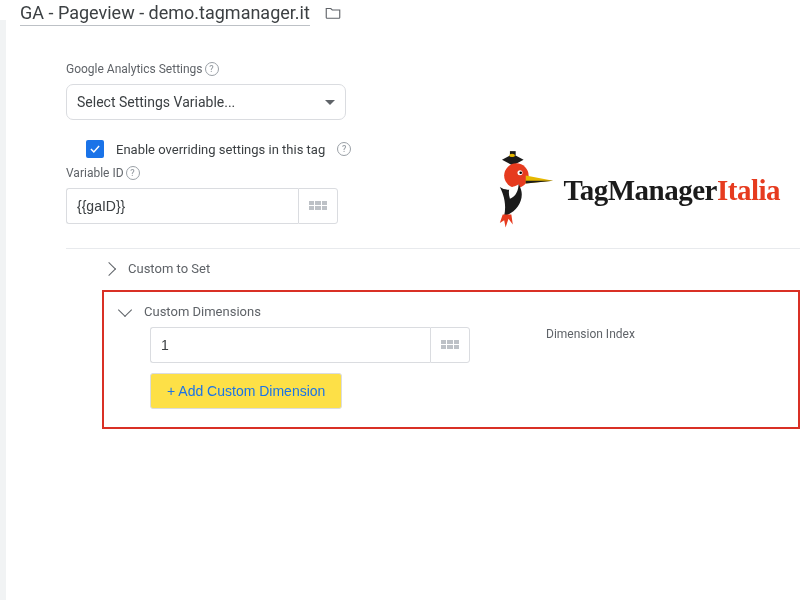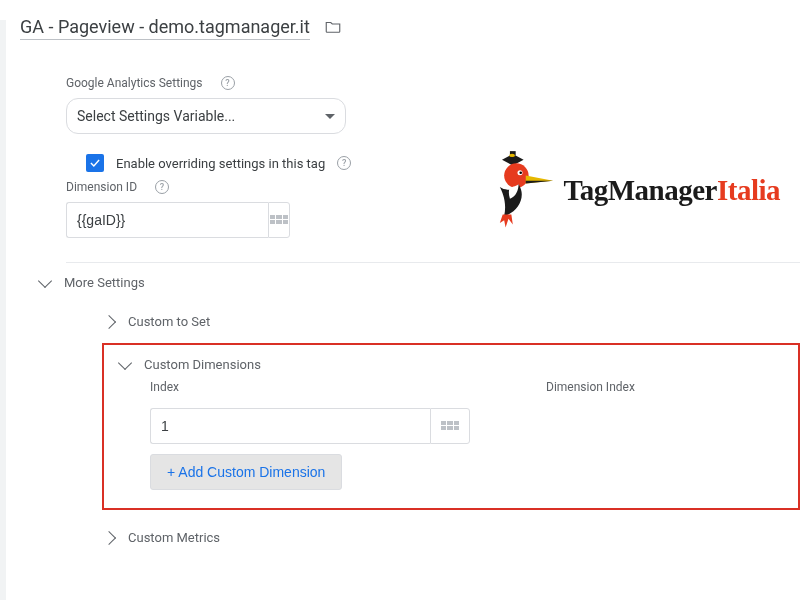--- a/index.html
+++ b/index.html
@@ -3,39 +3,39 @@
   <meta charset="utf-8">
   <style>
     * { box-sizing: border-box; margin: 0; padding: 0; }
     body { font-family: Roboto, -apple-system, BlinkMacSystemFont, "Segoe UI", Arial, sans-serif; font-size: 13px; color: #5f6368; background: #fff; }
     
     .page { width: 800px; height: 600px; position: relative; overflow: hidden; }
     .left-gutter { position: absolute; left: 0; top: 20px; bottom: 0; width: 6px; background: #f1f3f4; }
     
     .content { margin-left: 20px; padding: 0; }
     
-    .title-row { display: flex; align-items: center; gap: 14px; padding: 16px 0 4px 0; }
+    .title-row { display: flex; align-items: center; gap: 14px; padding: 2px 0 4px 0; }
     .title-text { font-size: 18px; color: #3c4043; padding-bottom: 4px; flex: 0 0 auto; border-bottom: 1px solid transparent;}
     .title-row .underline { border-bottom: 1px solid #bdc1c6; display: inline-block; padding-bottom: 2px; }
     .folder-icon svg { width: 18px; height: 18px; fill: none; stroke: #5f6368; stroke-width: 1.5; }
     
     .section { padding: 8px 0 0 46px; }
     
-    .field-label { display: flex; align-items: flex-end; gap: 18px; font-size: 12px; color: #5f6368; margin-bottom: 8px; }
+    .field-label { display: flex; align-items: flex-end; gap: 2px; font-size: 12px; color: #5f6368; margin-bottom: 8px; }
     .help-icon { display: inline-flex; width: 14px; height: 14px; border: 1.2px solid #9aa0a6; border-radius: 50%; align-items: center; justify-content: center; font-size: 9px; color: #9aa0a6; font-weight: 500; }
     
-    .select-box { display: flex; align-items: center; justify-content: space-between; width: 280px; height: 36px; border: 1px solid #dadce0; border-radius: 12px; padding: 0 10px; background: #fff; color: #3c4043; font-size: 14px; cursor: pointer; }
+    .select-box { display: flex; align-items: center; justify-content: space-between; width: 280px; height: 36px; border: 1px solid #dadce0; border-radius: 7px; padding: 0 10px; background: #fff; color: #3c4043; font-size: 14px; cursor: pointer; }
     .select-box .arrow-down { width: 0; height: 0; border-left: 5px solid transparent; border-right: 5px solid transparent; border-top: 5px solid #5f6368; }
     
     .checkbox-row { display: flex; align-items: center; gap: 12px; margin: 20px 0 8px 0; padding-left: 20px; }
     .checkbox { width: 18px; height: 18px; background: #1a73e8; border-radius: 2px; display: flex; align-items: center; justify-content: center; }
     .checkbox svg { width: 14px; height: 14px; stroke: #fff; stroke-width: 2.5; fill: none; }
     .checkbox-label { font-size: 13px; color: #3c4043; }
     
-    .input-wrap { display: flex; align-items: stretch; width: 224px; }
+    .input-wrap { display: flex; align-items: stretch; width: 272px; }
     .text-input { flex: 1; height: 36px; border: 1px solid #dadce0; border-radius: 3px 0 0 3px; padding: 0 10px; font-size: 14px; color: #3c4043; border-right: none; }
     .brick-btn { width: 40px; border: 1px solid #dadce0; border-radius: 0 3px 3px 0; background: #fff; display: flex; align-items: center; justify-content: center; cursor: pointer;}
     .brick-icon { width: 18px; height: 10px; display: grid; grid-template-columns: repeat(3,1fr); gap: 1px; grid-auto-rows: 4px; }
     .brick-icon span { background: #bdc1c6; }
     
     .divider { border-top: 1px solid #e8eaed; margin: 24px 0 0 0; }
     
     .expander { display: flex; align-items: center; gap: 14px; padding: 12px 0; cursor: pointer; color: #5f6368; font-size: 13px; }
     .chev { width: 10px; height: 10px; transform: rotate(45deg); border-right: 1.6px solid #5f6368; border-bottom: 1.6px solid #5f6368; flex: 0 0 auto;}
     .chev.down { transform: rotate(45deg); margin-top: -3px;}
@@ -44,21 +44,21 @@
     .nested { padding-left: 36px; }
     
     .custom-dim-box { border: 2px solid #d93025; padding: 10px 14px 18px 16px; margin-top: 2px; }
     .cd-columns { display: flex; gap: 34px; margin-top: 6px; padding-left: 30px;}
     .cd-col { flex: 0 0 auto; }
     .cd-header { font-size: 12px; color: #5f6368; margin-bottom: 14px; }
     .cd-index-input { display:flex; width: 320px;}
     .cd-index-input .text-input { width: 100%; }
     .cd-value-input .text-input { width: 230px; border-radius: 3px; border-right:1px solid #dadce0;}
     
-    .add-btn { display: inline-flex; align-items: center; height: 36px; border: 1px solid #dadce0; border-radius: 3px; padding: 0 16px; color: #1a73e8; font-size: 14px; background: #e5e5e5; cursor: pointer; margin-top: 10px; }
+    .add-btn { display: inline-flex; align-items: center; height: 36px; border: 1px solid #dadce0; border-radius: 3px; padding: 0 16px; color: #1a73e8; font-size: 14px; background: #fde047; cursor: pointer; margin-top: 10px; }
     
     
     .logo { position: absolute; right: 20px; top: 145px; display: flex; align-items: center; gap: 8px; }
     .logo-text { font-size: 29px; font-weight: 700; letter-spacing: -0.5px; font-family: Liberation Serif, serif; }
     .logo-text .blk { color: #1b1b1b; }
     .logo-text .red { color: #e63b1f; }
     .bird { width: 72px; height: 90px; }
   </style>
 </head>
 <body>
@@ -93,58 +93,53 @@
         <span class="checkbox">
           <svg viewBox="0 0 24 24">
               <polyline points="5 12 10 17 19 7"></polyline>
             </svg>
         </span>
         <span class="checkbox-label">Enable overriding settings in this tag</span>
         <span class="help-icon">?</span>
       </div>
 
       <div class="field-label">
-        <span>Dimension ID</span>
+        <span>Variable ID</span>
         <span class="help-icon">?</span>
       </div>
       <div class="input-wrap">
         <input class="text-input" value="{{gaID}}" style="">
         <div class="brick-btn">
           <div class="brick-icon">
               <span></span>
               <span></span>
               <span></span>
               <span></span>
               <span></span>
               <span></span>
             </div>
         </div>
       </div>
 
       <div class="divider"></div>
 
-      <div class="expander" style="margin-left:-26px;">
-        <span class="chev down"></span>
-        <span>More Settings</span>
-      </div>
 
       <div class="nested">
         <div class="expander">
           <span class="chev right"></span>
           <span>Custom to Set</span>
         </div>
 
         <div class="custom-dim-box">
           <div class="expander" style="padding:2px 0 2px 0;">
             <span class="chev down"></span>
             <span>Custom Dimensions</span>
           </div>
           <div class="cd-columns">
             <div class="cd-col" style="width:362px;">
-              <div class="cd-header">Index</div>
               <div class="cd-index-input">
                 <input class="text-input" value="1" style="">
                 <div class="brick-btn">
                   <div class="brick-icon">
                       <span></span>
                       <span></span>
                       <span></span>
                       <span></span>
                       <span></span>
                       <span></span>
@@ -152,24 +147,20 @@
                 </div>
               </div>
               <button class="add-btn">+ Add Custom Dimension</button>
             </div>
             <div class="cd-col">
               <div class="cd-header">Dimension Index</div>
             </div>
           </div>
         </div>
 
-        <div class="expander" style="margin-top:8px;">
-          <span class="chev right"></span>
-          <span>Custom Metrics</span>
-        </div>
       </div>
     </div>
   </div>
 
   <div class="logo">
     <svg class="bird" viewBox="0 0 100 120">
       <path d="M25 18 L40 10 L55 18 L40 26 Z" fill="#1b1b1b"></path>
       <rect x="36" y="6" width="8" height="6" fill="#1b1b1b"></rect>
       <ellipse cx="39" cy="12" rx="4" ry="2.2" fill="#e6b800"></ellipse>
       <ellipse cx="45" cy="40" rx="17" ry="17" fill="#e63b1f"></ellipse>

